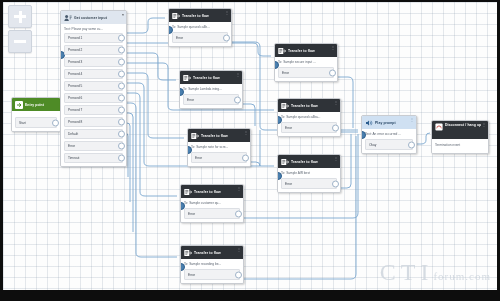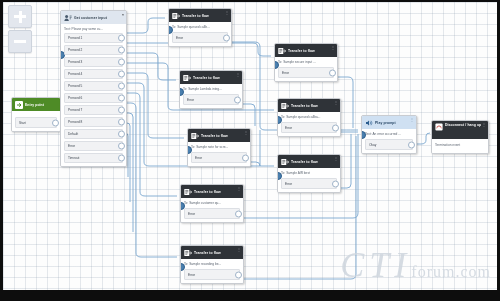--- a/index.html
+++ b/index.html
@@ -124,22 +124,22 @@
 
   
   #watermark{
     position:absolute;right:6px;bottom:4px;
     font-family:"Liberation Serif",serif;
     color:#cfd6de;
     opacity:.85;
     pointer-events:none;
     white-space:nowrap;
   }
-  #watermark .big{font-size:36px;letter-spacing:5px;font-style:italic;}
-  #watermark .small{font-size:16px;letter-spacing:1px;}
+  #watermark .big{font-size:24px;letter-spacing:5px;}
+  #watermark .small{font-size:11px;letter-spacing:1px;}
 </style>
 </head>
 <body>
 
 <div id="screen">
   <div id="canvas">
     <div id="grid"></div>
 
     <svg id="wires" viewBox="0 0 494 288" preserveAspectRatio="none">
 

